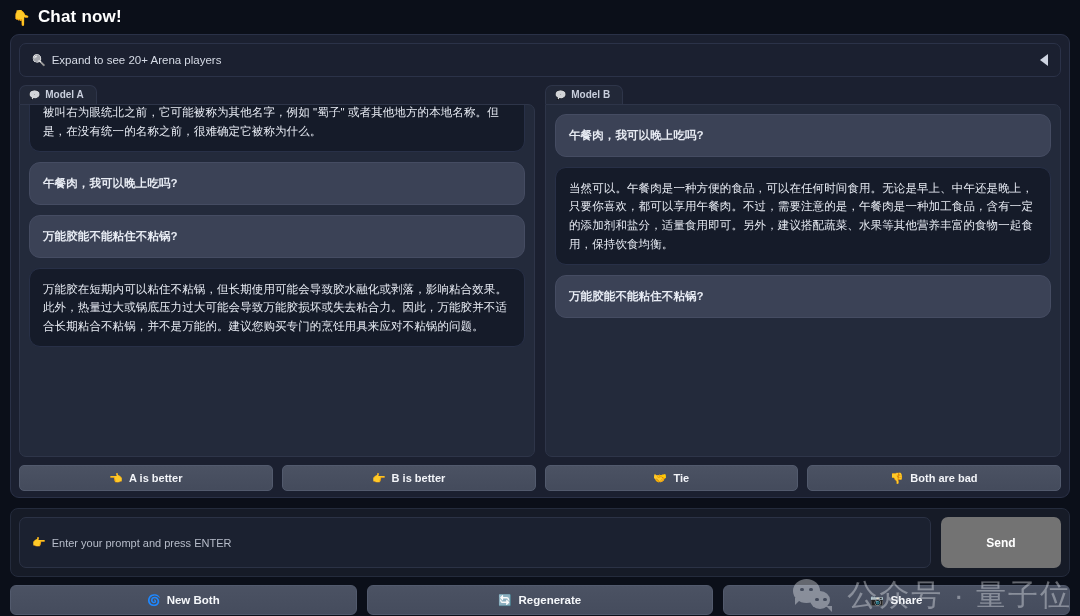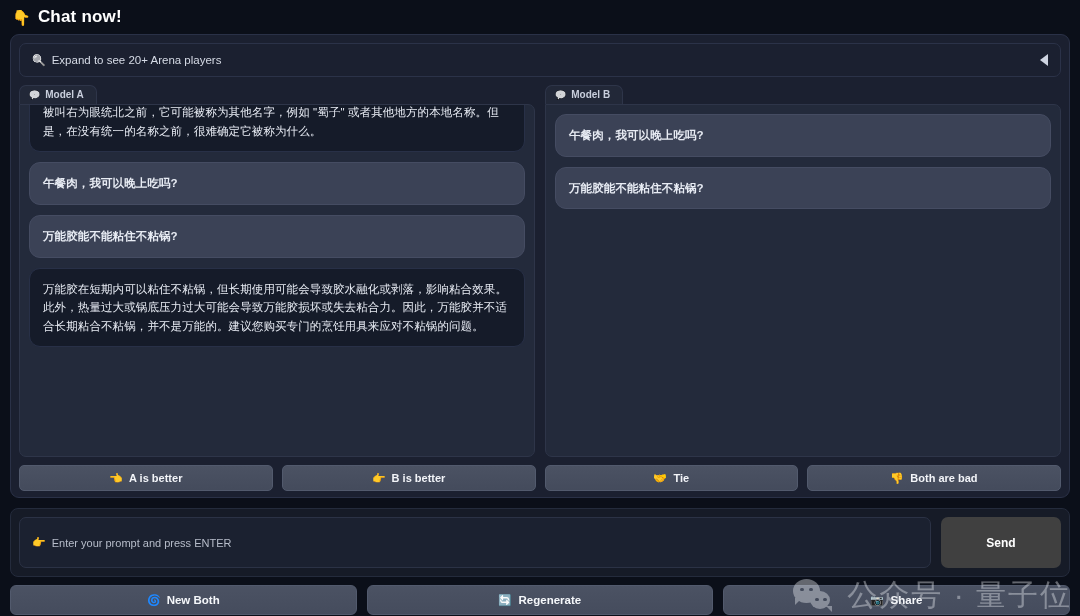--- a/index.html
+++ b/index.html
@@ -191,21 +191,21 @@
   }
   .prompt-placeholder {
     color: #b7bdca;
     font-size: 11px;
     display: flex;
     align-items: center;
     gap: 6px;
   }
   .send-btn {
     width: 120px;
-    background: #404040;
+    background: #737373;
     border: none;
     border-radius: 7px;
     color: #ffffff;
     font-size: 12px;
     font-weight: bold;
     display: flex;
     align-items: center;
     justify-content: center;
     cursor: pointer;
   }
@@ -327,20 +327,23 @@
       <div class="column">
         <div class="tab-strip">
           <div class="model-tab">
             <span class="bubble-ico">💬</span>
             <span>Model B</span>
           </div>
         </div>
         <div class="chat-box right">
           <div class="bubble user">
             <p>午餐肉，我可以晚上吃吗?</p>
+          </div>
+          <div class="bubble bot">
+            <p>当然可以。午餐肉是一种方便的食品，可以在任何时间食用。无论是早上、中午还是晚上，只要你喜欢，都可以享用午餐肉。不过，需要注意的是，午餐肉是一种加工食品，含有一定的添加剂和盐分，适量食用即可。另外，建议搭配蔬菜、水果等其他营养丰富的食物一起食用，保持饮食均衡。</p>
           </div>
           <div class="bubble user">
             <p>万能胶能不能粘住不粘锅?</p>
           </div>
         </div>
       </div>
 
     </div>
 
     <div class="vote-row">

